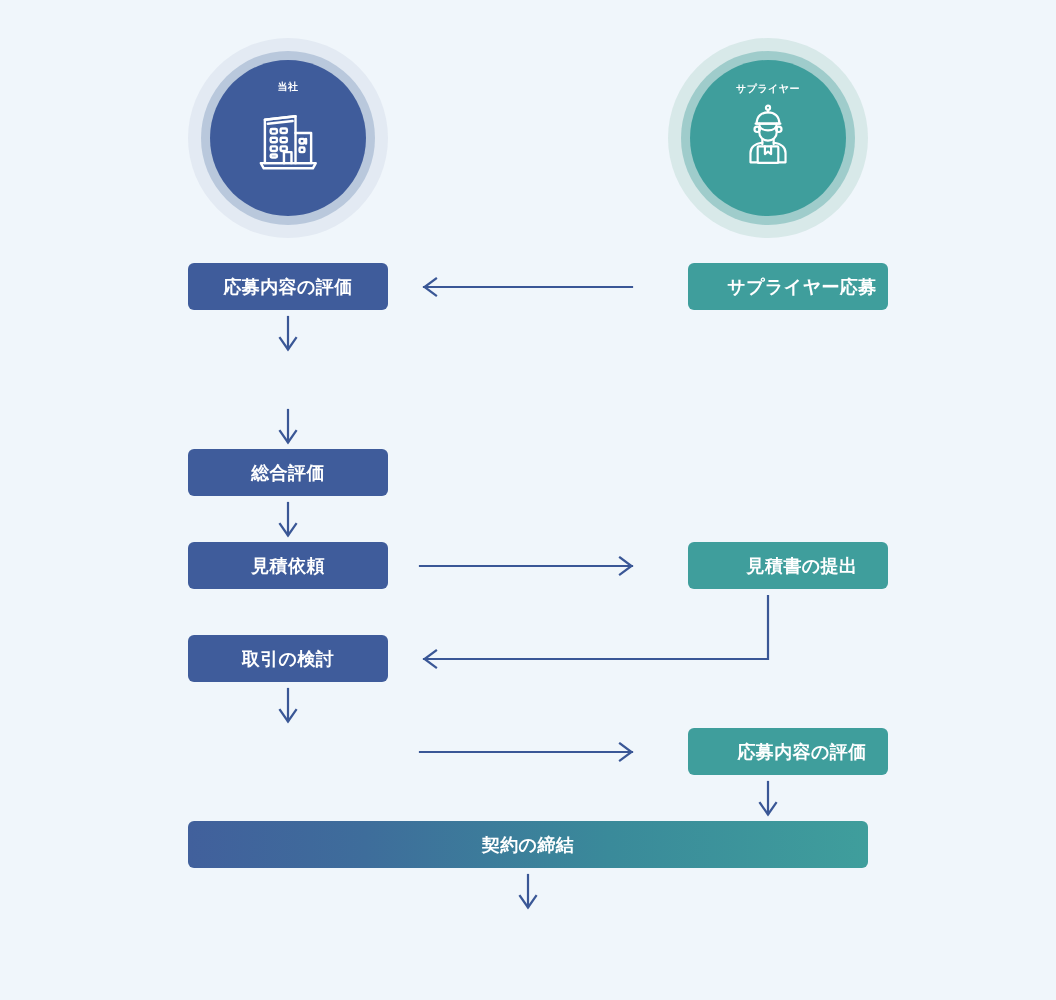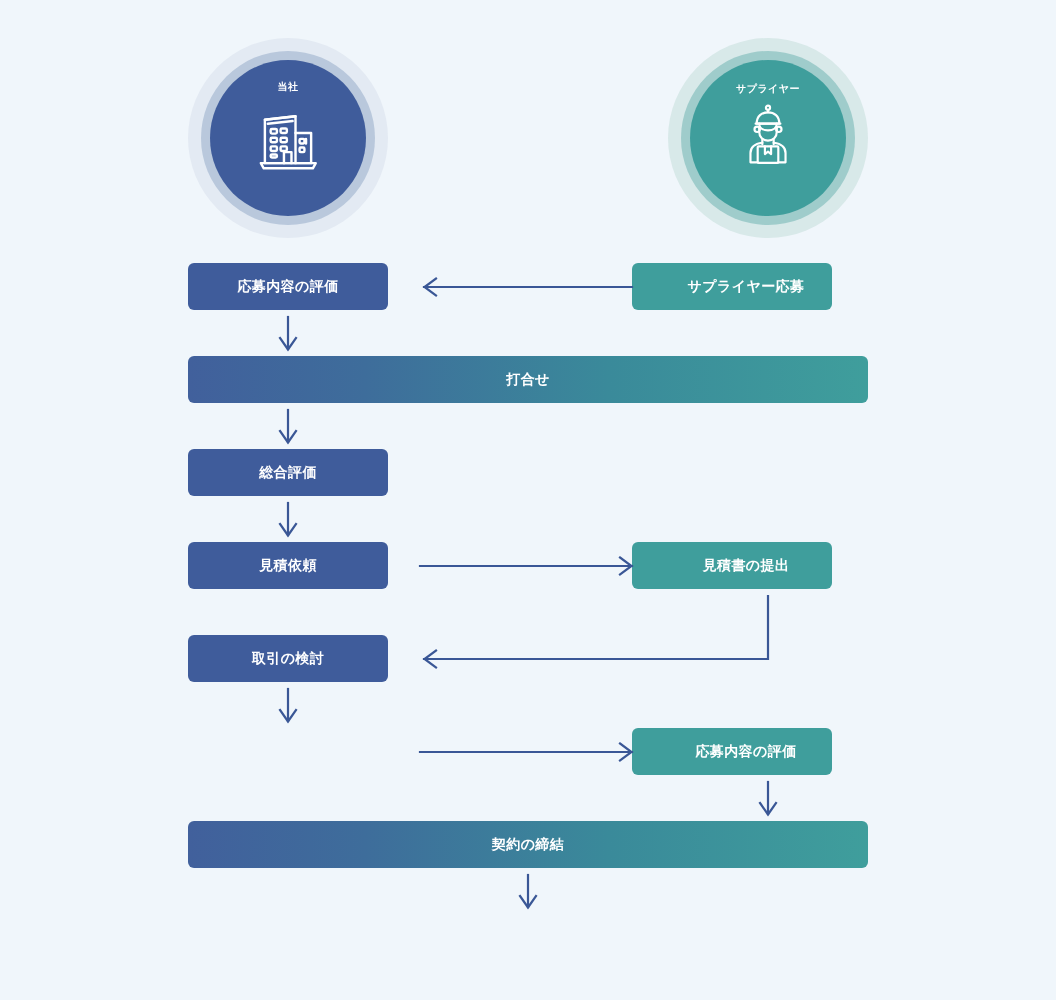--- a/index.html
+++ b/index.html
@@ -79,34 +79,34 @@
 
   
   .node {
     position: absolute;
     height: 47px;
     border-radius: 6px;
     display: flex;
     align-items: center;
     justify-content: center;
     color: #ffffff;
-    font-size: 14px;
+    font-size: 18px;
     font-weight: 700;
     letter-spacing: .4px;
     white-space: nowrap;
     box-sizing: border-box;
   }
   .node.blue { background: #3f5c9b; }
   .node.teal { background: #3f9e9c; }
   .node.full {
     background: linear-gradient(90deg, #41609c 0%, #3e6d9b 26%, #3a8a9a 62%, #3f9e9c 100%);
   }
 
   .col-left  { left: 188px; width: 200px; }
-  .col-right { left: 632px; width: 200px; padding-left: 28px; }
+  .col-right { left: 688px; width: 200px; padding-left: 28px; }
   .col-full  { left: 188px; width: 680px; }
 
   
   #connectors {
     position: absolute;
     left: 0;
     top: 0;
     width: 1056px;
     height: 1000px;
     pointer-events: none;
@@ -163,21 +163,20 @@
         <path d="M37.5 39.5 C45 40.5 49 44 49 49.5 L49 58.5 L42 58.5"></path>
         <rect x="22" y="43" width="20" height="16" rx="0.8"></rect>
         <path d="M29 43 L29 50.5 L32 48.2 L35 50.5 L35 43"></path>
       </svg>
     </div>
   </div>
 
   <div class="node blue col-left" style="top:263px">応募内容の評価</div>
   <div class="node teal col-right" style="top:263px">サプライヤー応募</div>
 
-  <div class="node full col-full" style="top:356px">打合せ</div>
 
   <div class="node blue col-left" style="top:449px">総合評価</div>
 
   <div class="node teal col-right" style="top:542px">見積書の提出</div>
   <div class="node blue col-left" style="top:542px">見積依頼</div>
 
   <div class="node blue col-left" style="top:635px">取引の検討</div>
 
   <div class="node teal col-right" style="top:728px">応募内容の評価</div>
 

